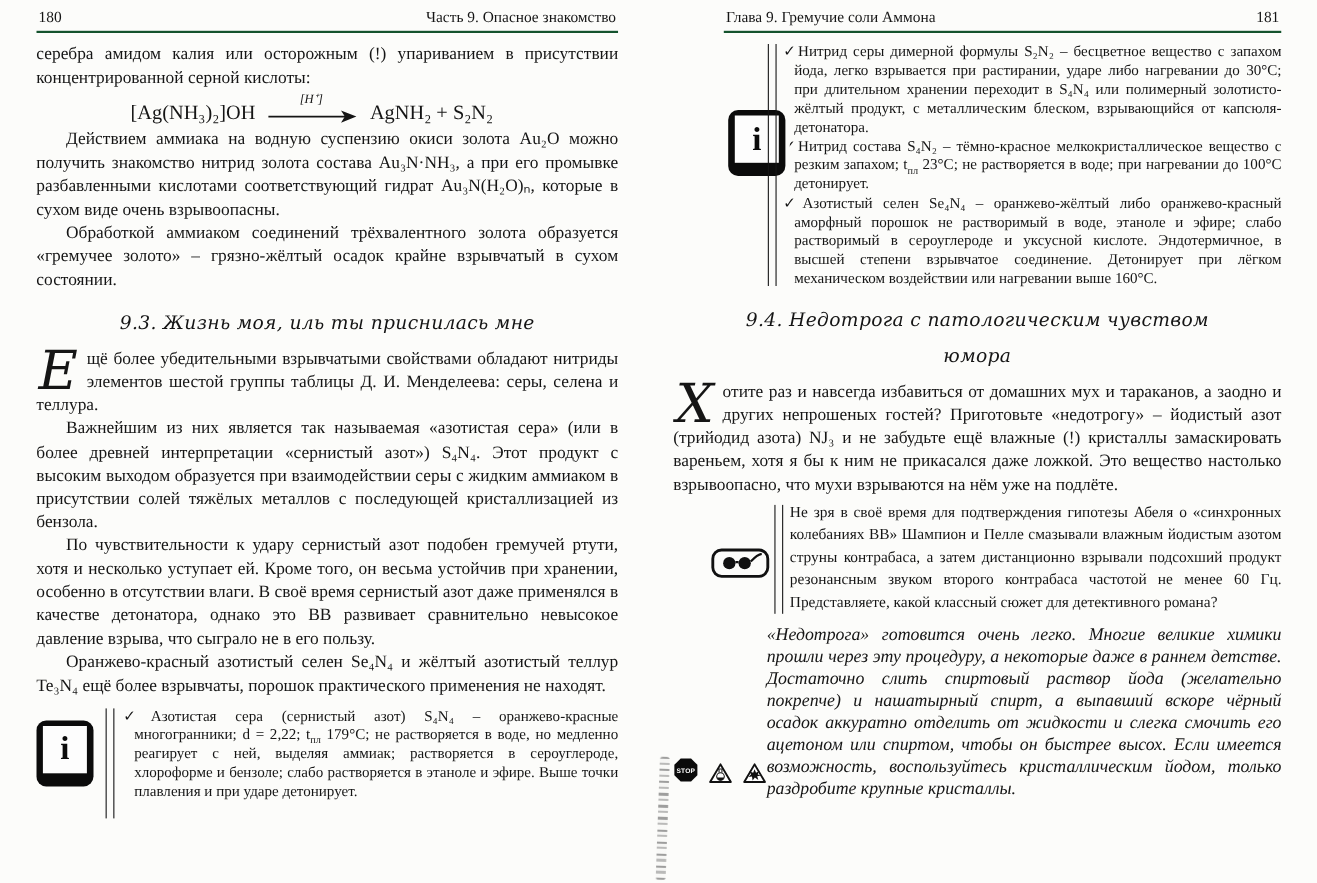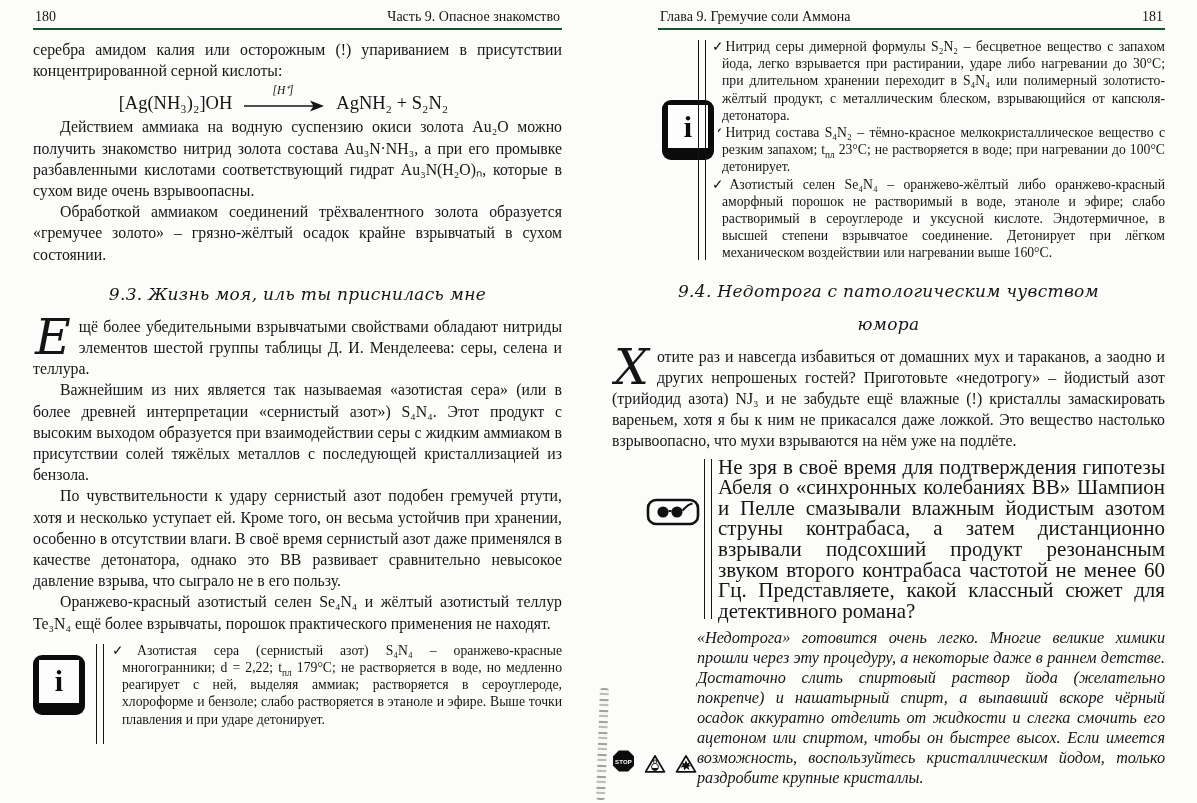--- a/index.html
+++ b/index.html
@@ -68,21 +68,21 @@
   .icon-info{display:block;width:52px;height:60px;background:#0b0b0b;border-radius:9px;position:relative}
   .icon-info .win{
     position:absolute;left:6px;right:6px;top:5px;bottom:12px;background:#fdfdfd;
     display:flex;align-items:center;justify-content:center;
     font-weight:bold;font-size:30px;font-family:"Liberation Serif",serif;color:#0b0b0b;
   }
 
   
   .sidenote{position:relative;padding-left:106px;margin-top:5px}
   .sidenote .vrule{left:92px}
-  .sidenote .note-body{font-size:21px;line-height:20.6px;text-align:justify}
+  .sidenote .note-body{font-size:14px;line-height:20.6px;text-align:justify}
   .icon-glasses{position:absolute;left:34px;top:38px}
 
   
   .recipe{margin-top:7px}
   .icon-col{
     float:left;width:85px;height:152px;
     display:flex;flex-direction:row;align-items:flex-end;gap:9px;padding-top:3px;
   }
   .recipe .note-body{font-style:italic;font-size:16.2px;line-height:20px;text-align:justify}
 

